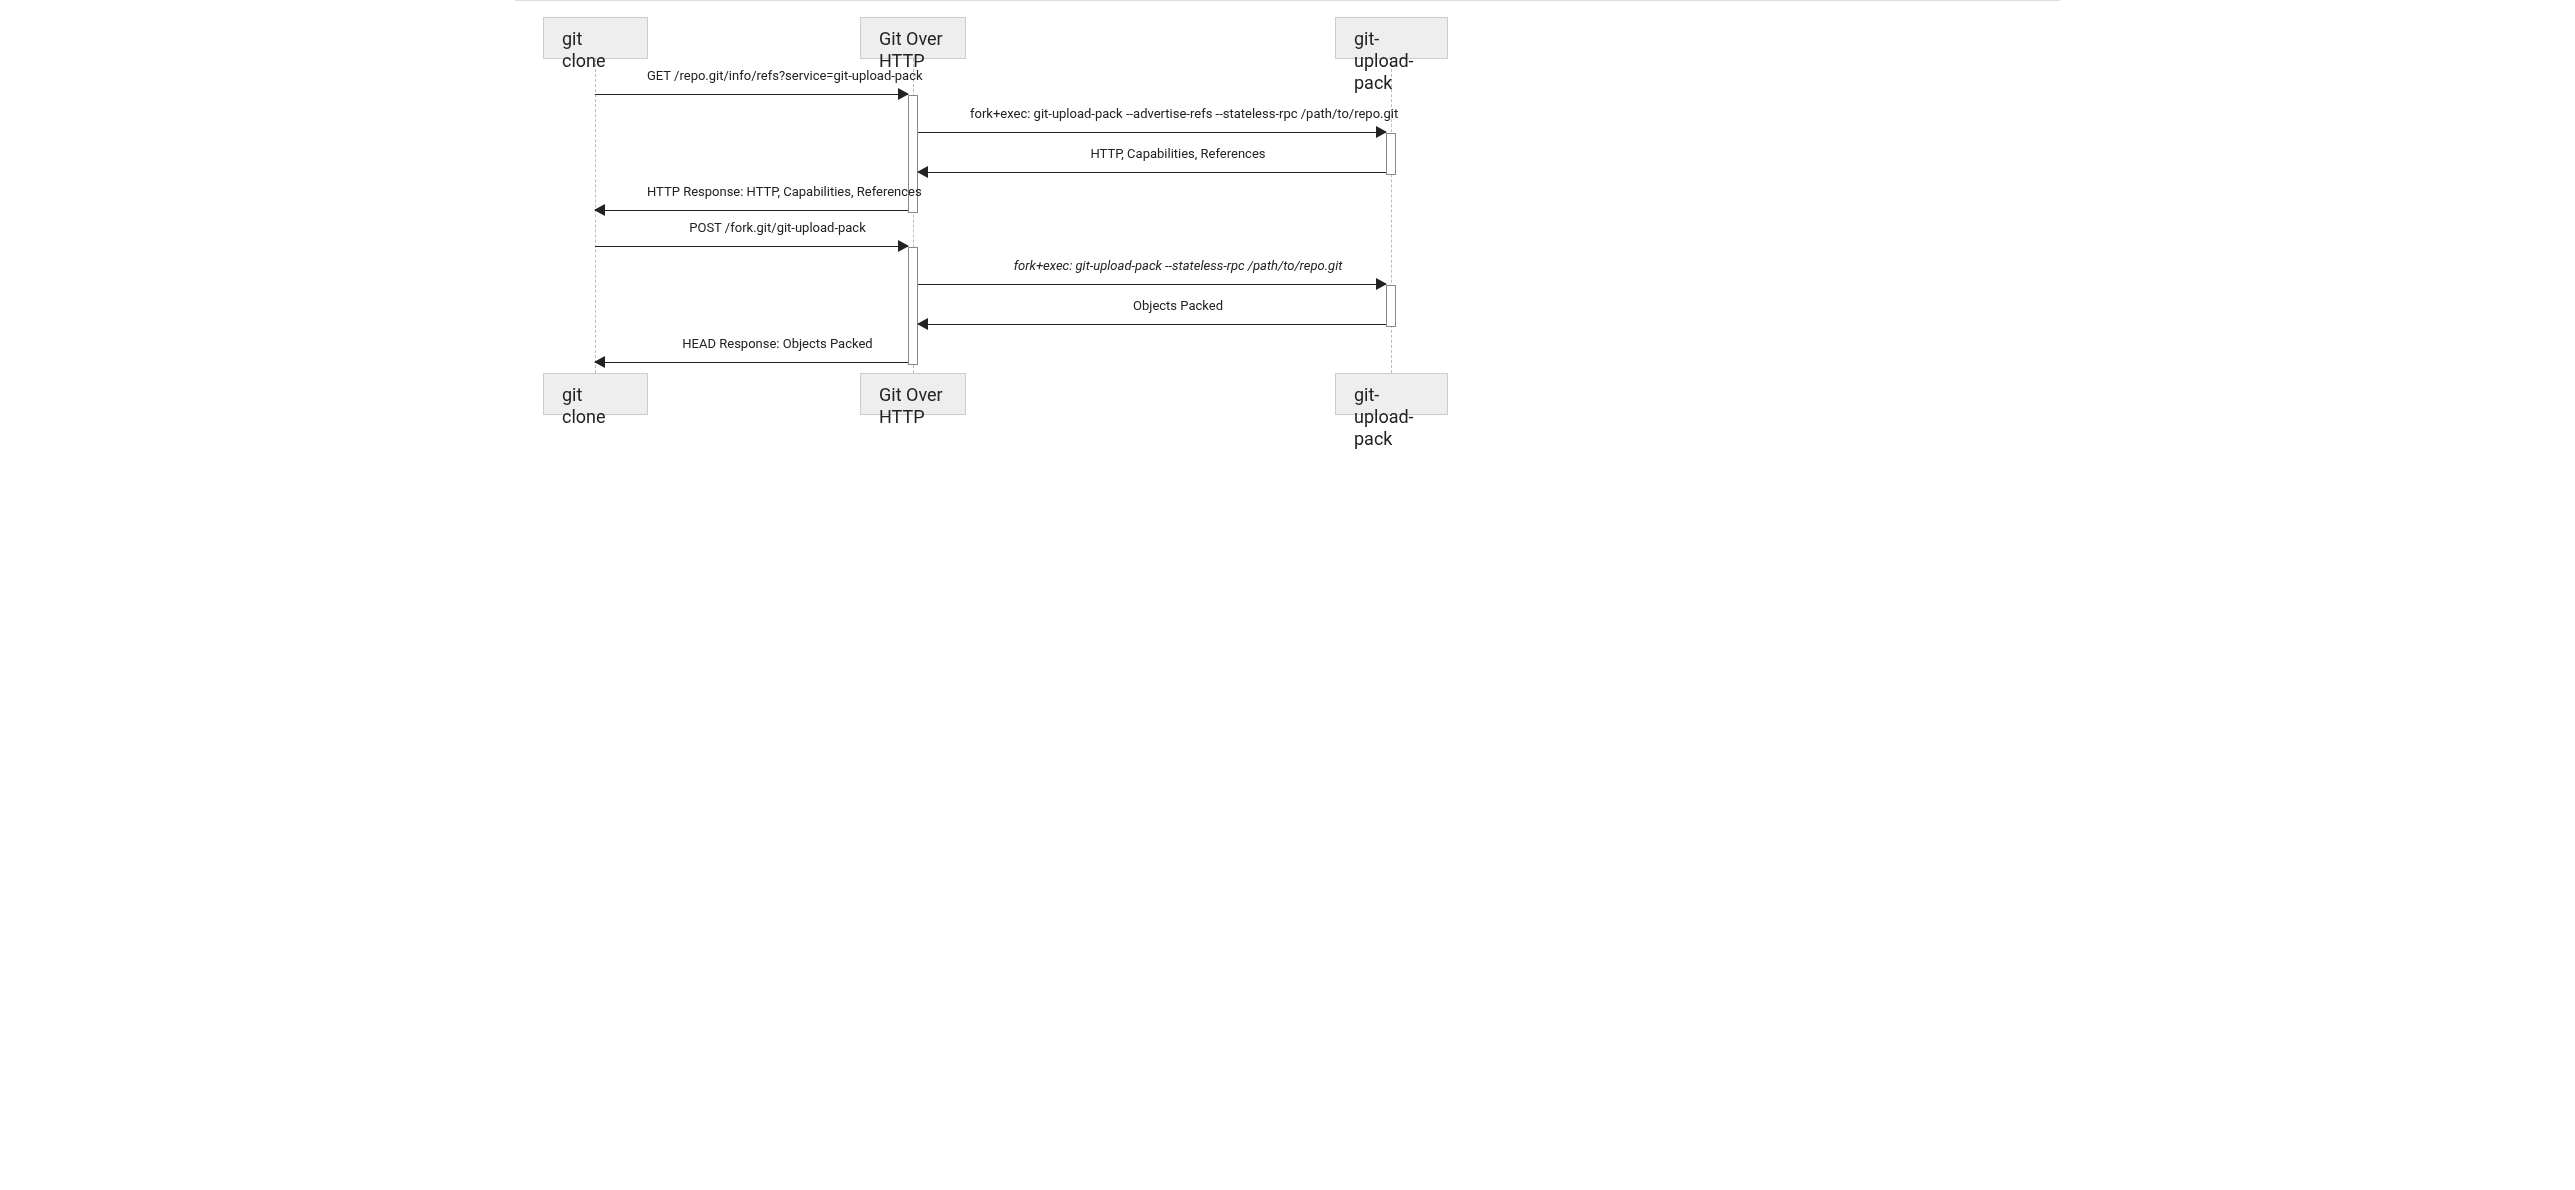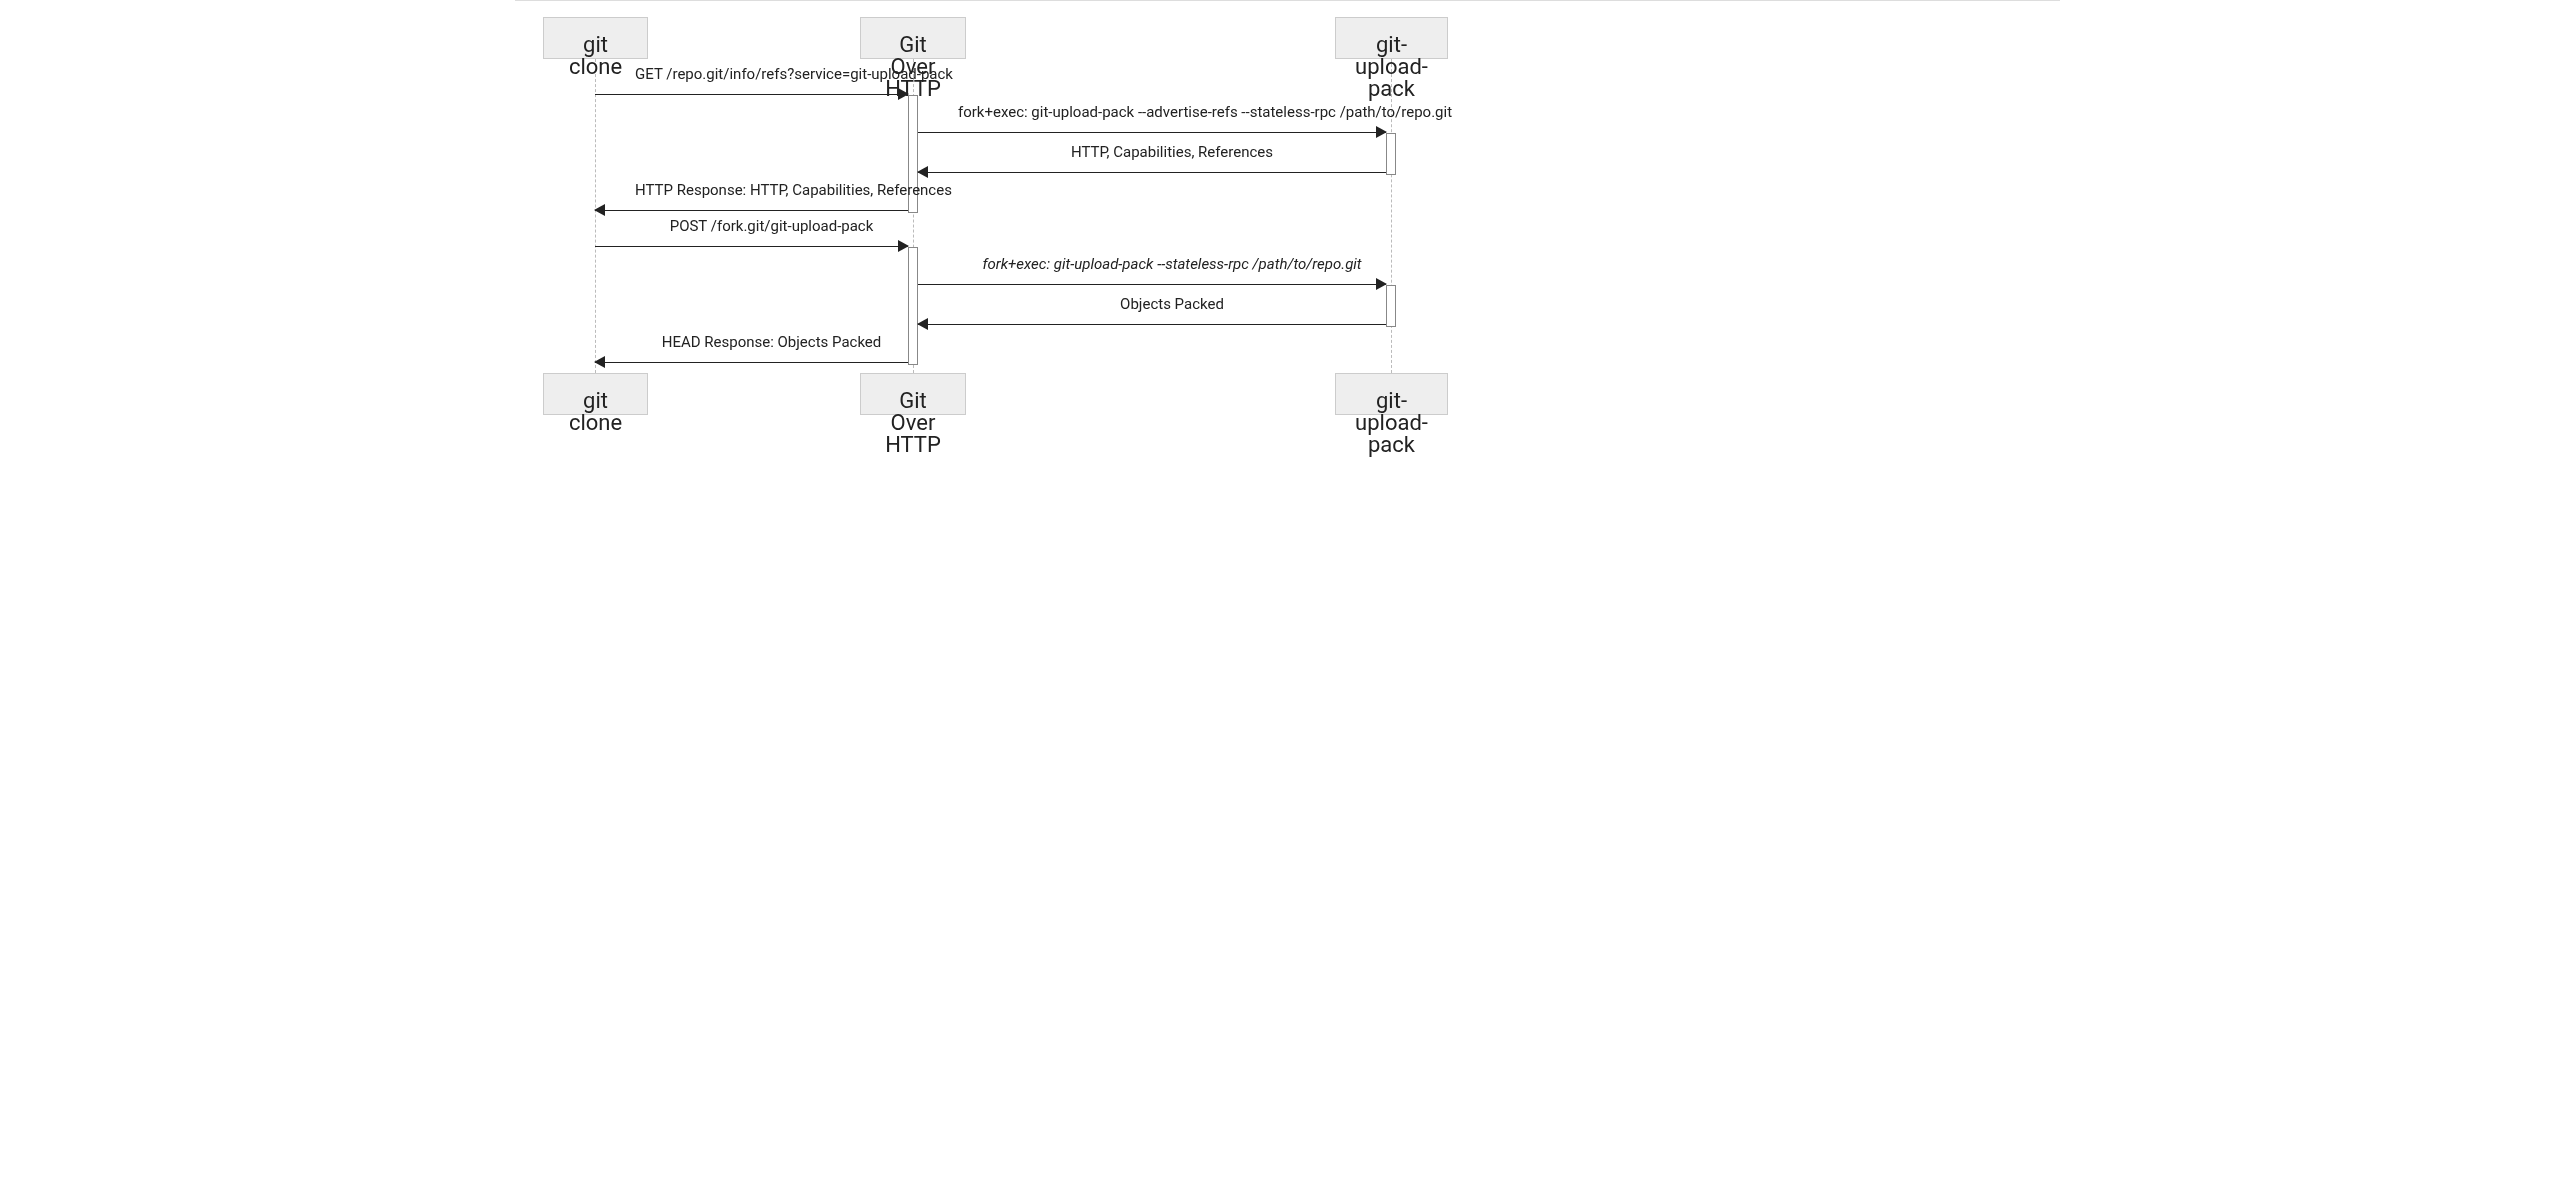--- a/index.html
+++ b/index.html
@@ -1,21 +1,21 @@
 <!DOCTYPE html>
 <html><head>
 <meta charset="utf-8">
 <style>
   html,body{margin:0;padding:0;background:#fff;font-family:-apple-system,BlinkMacSystemFont,"Segoe UI",Roboto,Helvetica,Arial,sans-serif;color:#222;}
   .canvas{position:relative;width:1545px;height:714px;margin:0 auto;background:#fff;border-top:1px solid #ddd;}
-  .participant{position:absolute;background:#eee;border:1px solid #ccc;padding:16px 18px;font-size:22px;text-align:center;box-sizing:border-box;}
+  .participant{position:absolute;background:#eee;border:1px solid #ccc;padding:10px 18px;font-size:18px;box-sizing:border-box;}
   .lifeline{position:absolute;width:0;border-left:1px dashed #bbb;}
   .activation{position:absolute;width:10px;background:#fff;border:1px solid #888;box-sizing:border-box;}
   .msg{position:absolute;height:20px;}
-  .msg .label{position:absolute;bottom:22px;left:0;right:0;text-align:center;font-size:15px;white-space:nowrap;margin-left:40px;}
+  .msg .label{position:absolute;bottom:22px;left:12px;right:0;text-align:center;font-size:13px;white-space:nowrap;margin-left:40px;}
   .msg .line{position:absolute;bottom:10px;left:0;right:0;height:0;border-top:1.5px solid #222;}
   .msg .head-right{position:absolute;right:-1px;bottom:5px;width:0;height:0;border-top:6px solid transparent;border-bottom:6px solid transparent;border-left:11px solid #222;}
   .msg .head-left{position:absolute;left:-1px;bottom:5px;width:0;height:0;border-top:6px solid transparent;border-bottom:6px solid transparent;border-right:11px solid #222;}
 </style>
 </head>
 <body>
 
 <div class="canvas" id="canvas">
     <div class="lifeline" style="left: 80px; top: 58px; height: 314px;"></div>
     <div class="lifeline" style="left: 398px; top: 58px; height: 314px;"></div>

